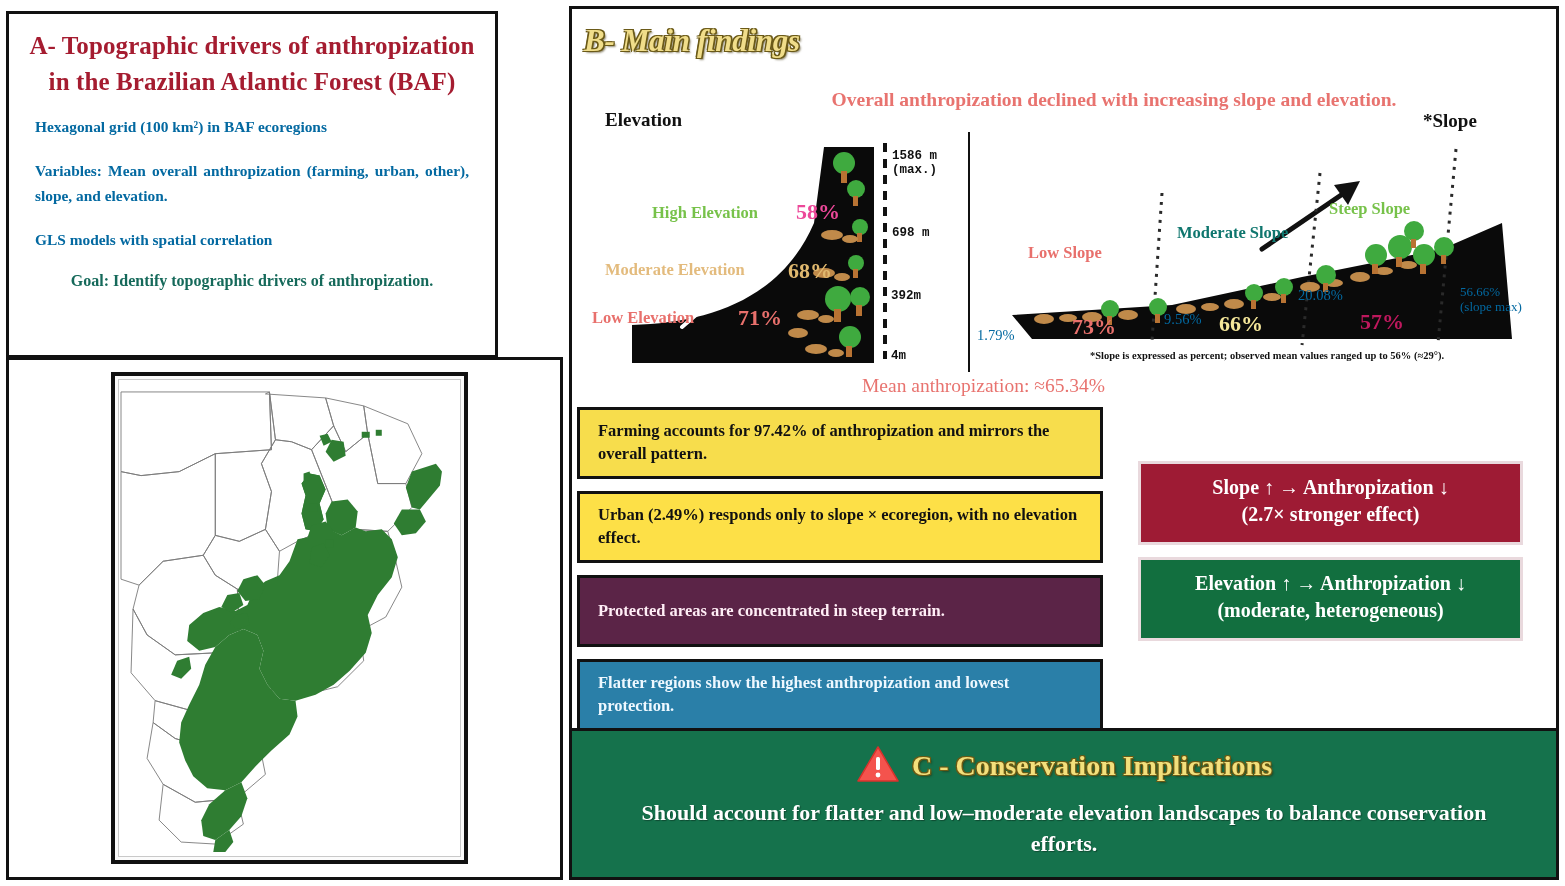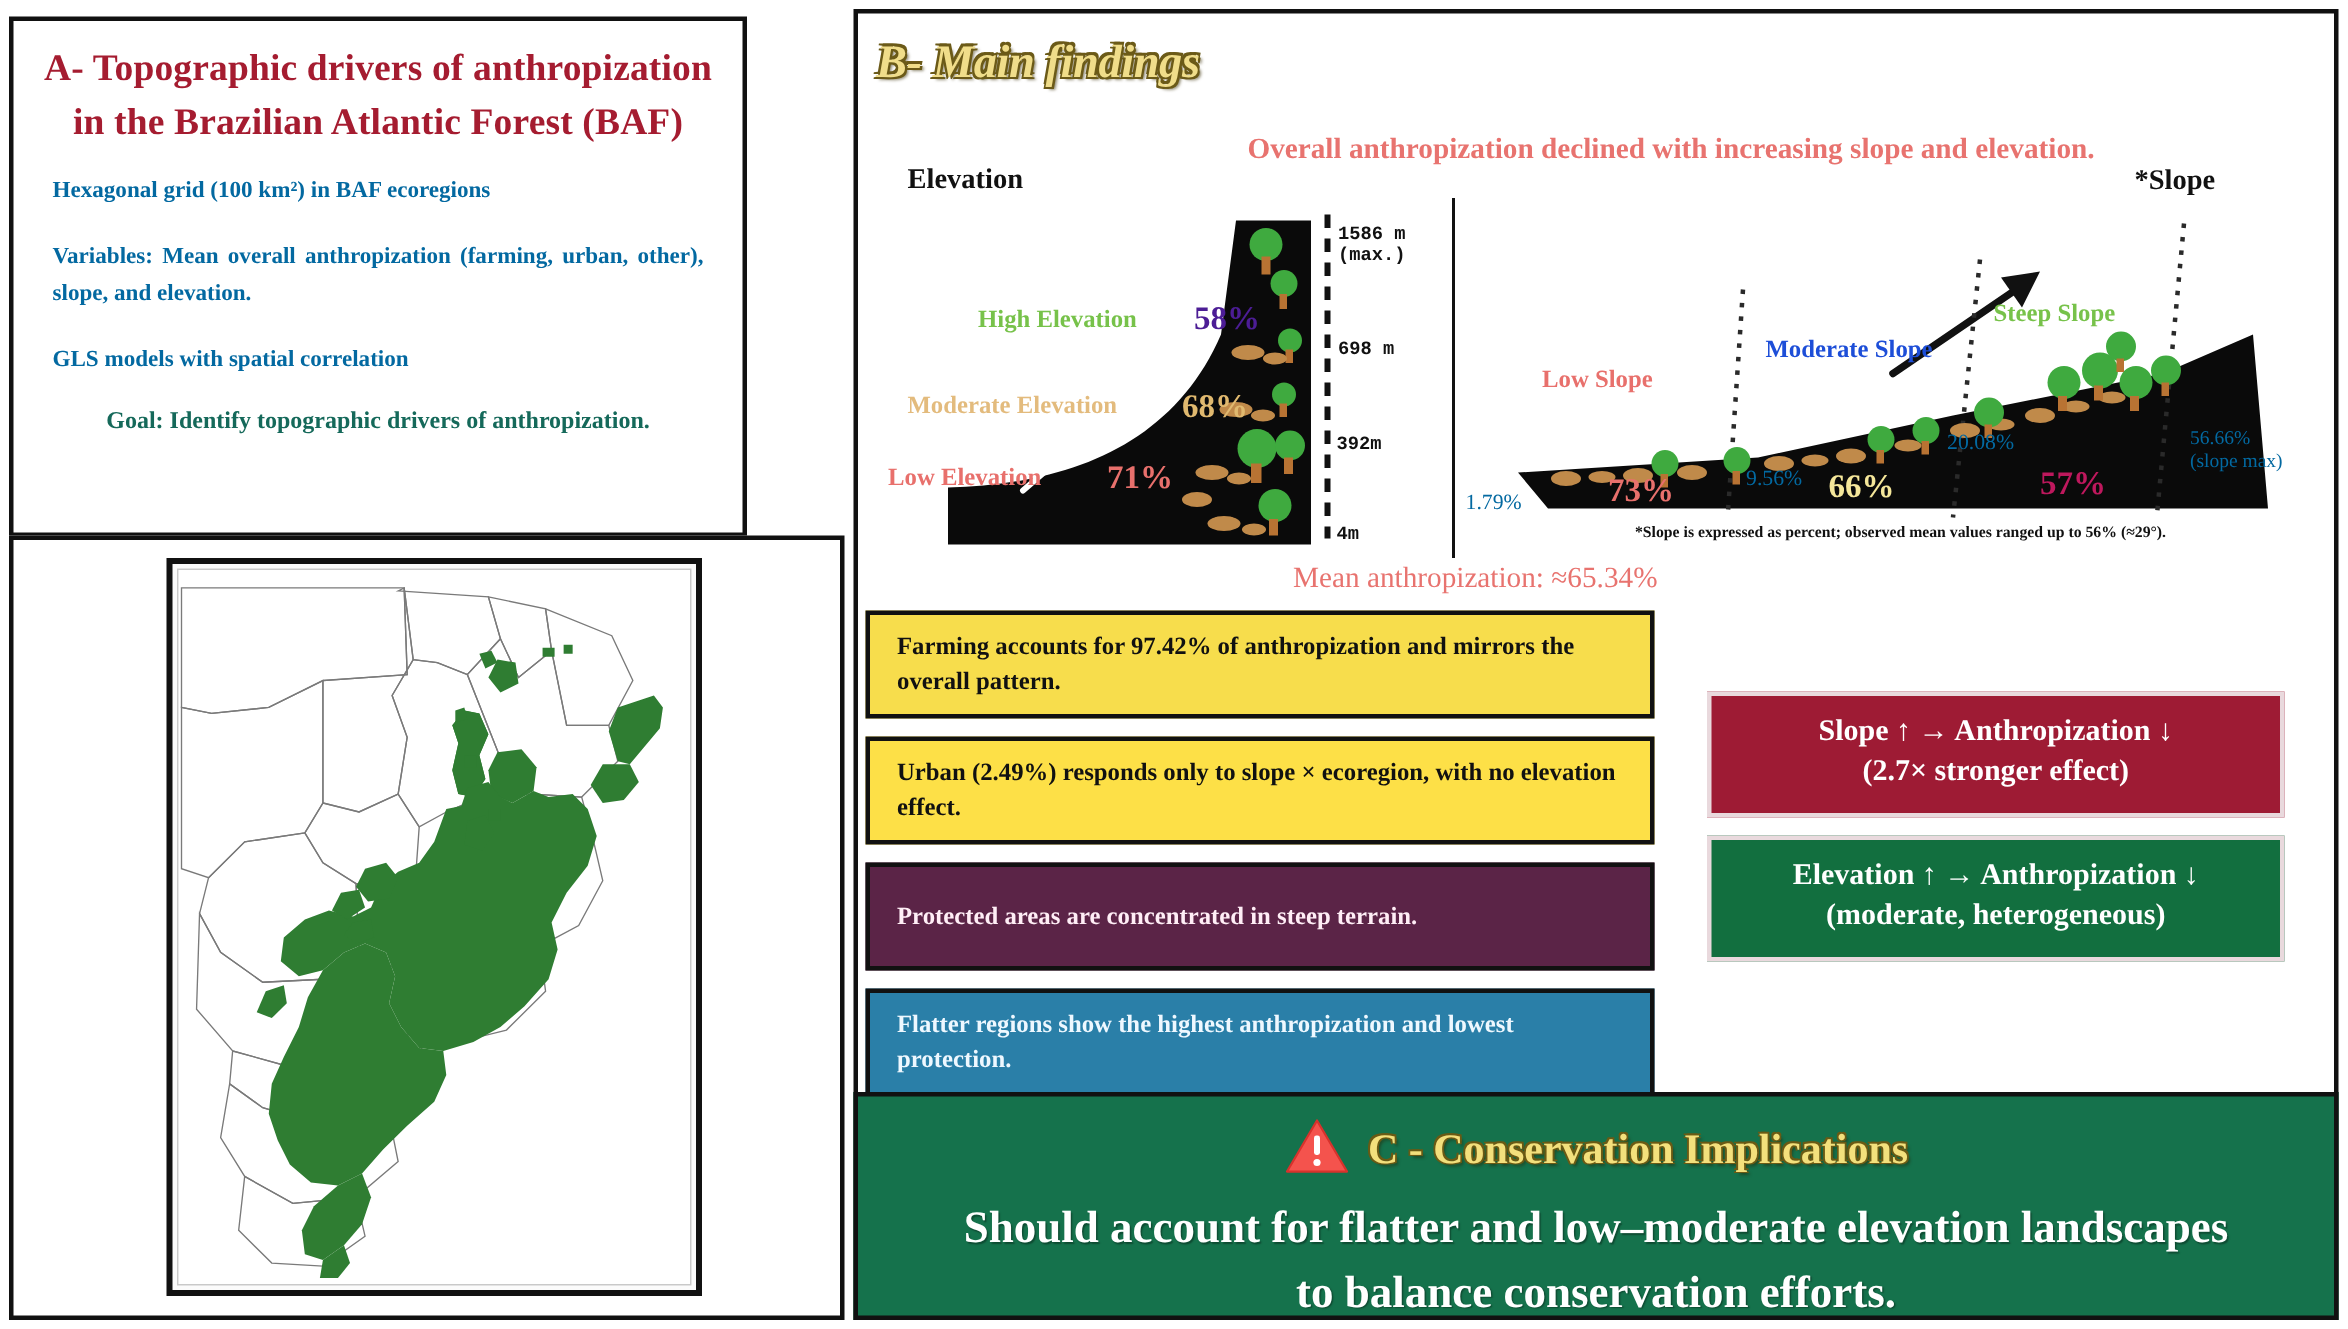--- a/index.html
+++ b/index.html
@@ -274,21 +274,21 @@
        1.2px -1.2px 0 #6a5a14,
       -1.2px  1.2px 0 #6a5a14,
        1.2px  1.2px 0 #6a5a14,
        2px 2px 2px rgba(40,35,5,.5);
   }
   #c-body {
     margin: 9px auto 0 auto;
     width: 870px;
     color: #ffffff;
     font-weight: bold;
-    font-size: 30px;
+    font-size: 22px;
     line-height: 1.42;
     text-shadow: 1px 1px 1px rgba(0,0,0,.35);
   }
   .warn-icon { display:block; }
 </style>
 </head>
 <body>
 
 <div id="root">
 
@@ -413,21 +413,21 @@
             <rect x="210" y="184" width="12" height="6"></rect>
           <ellipse cx="234" cy="192" rx="8" ry="4"></ellipse>
           <ellipse cx="206" cy="206" rx="10" ry="5"></ellipse>
           <ellipse cx="224" cy="222" rx="11" ry="5"></ellipse>
             <rect x="218" y="218" width="12" height="6"></rect>
           <ellipse cx="244" cy="226" rx="8" ry="4"></ellipse>
         </g>
       </svg>
 
       <div class="elev-band-label" style="left:60px; top:76px; color:#77c24a;">High Elevation</div>
-      <div class="elev-pct" style="left:204px; top:72px; color:#4c1d95;">58%</div>
+      <div class="elev-pct" style="left:204px; top:72px; color:#ec4899;">58%</div>
 
       <div class="elev-band-label" style="left:13px; top:133px; color:#e3bb7d;">Moderate Elevation</div>
       <div class="elev-pct" style="left:196px; top:131px; color:#e0b96f;">68%</div>
 
       <div class="elev-band-label" style="left:0px; top:181px; color:#e8706c;">Low Elevation</div>
       <div class="elev-pct" style="left:146px; top:178px; color:#e8706c;">71%</div>
 
       <div class="elev-tick-label" style="left:300px; top:22px;">
         <span>1586 m</span><br>
         <span>(max.)</span>
@@ -486,21 +486,21 @@
           <circle cx="452" cy="128" r="11"></circle>
             <rect x="448" y="137" width="6" height="10" fill="#b87333"></rect>
           <circle cx="472" cy="120" r="10"></circle>
             <rect x="469" y="128" width="5" height="9" fill="#b87333"></rect>
           <circle cx="442" cy="104" r="10"></circle>
             <rect x="439" y="112" width="5" height="9" fill="#b87333"></rect>
         </g>
       </svg>
 
       <div class="slope-band-label" style="left:56px; top:116px; color:#e8706c;">Low Slope</div>
-      <div class="slope-band-label" style="left:205px; top:96px; color:#1d4ed8;">Moderate Slope</div>
+      <div class="slope-band-label" style="left:205px; top:96px; color:#0f766e;">Moderate Slope</div>
       <div class="slope-band-label" style="left:357px; top:72px; color:#77c24a;">Steep Slope</div>
 
       <div class="slope-pct" style="left:100px; top:187px; color:#e8706c;">73%</div>
       <div class="slope-pct" style="left:247px; top:184px; color:#f5e79a;">66%</div>
       <div class="slope-pct" style="left:388px; top:182px; color:#be185d;">57%</div>
 
       <div class="slope-tick" style="left:5px; top:152px;">1.79%</div>
       <div class="slope-tick" style="left:192px; top:136px;">9.56%</div>
       <div class="slope-tick" style="left:326px; top:112px;">20.08%</div>
       <div class="slope-tick" style="left:488px; top:110px; font-size:13px;">

